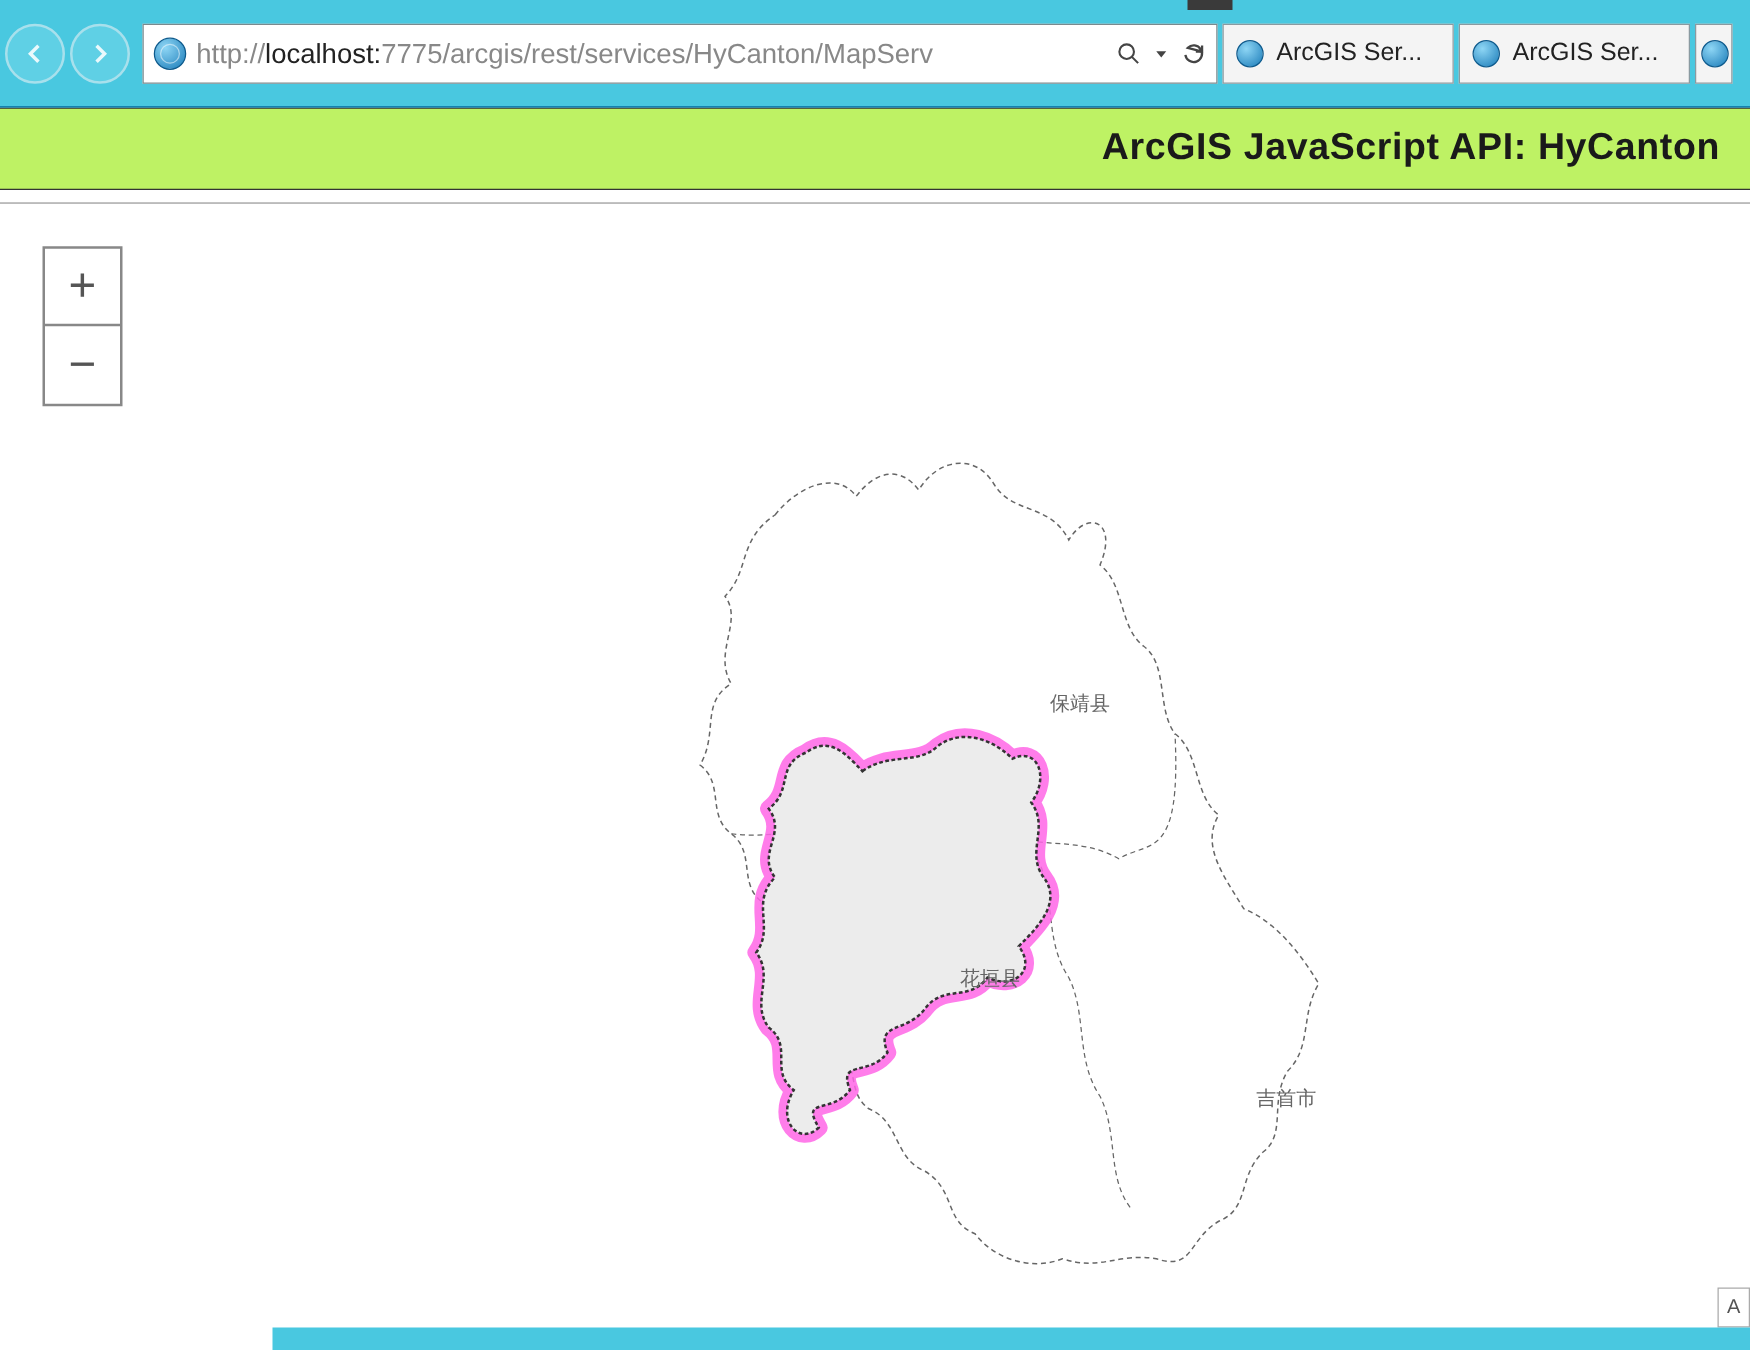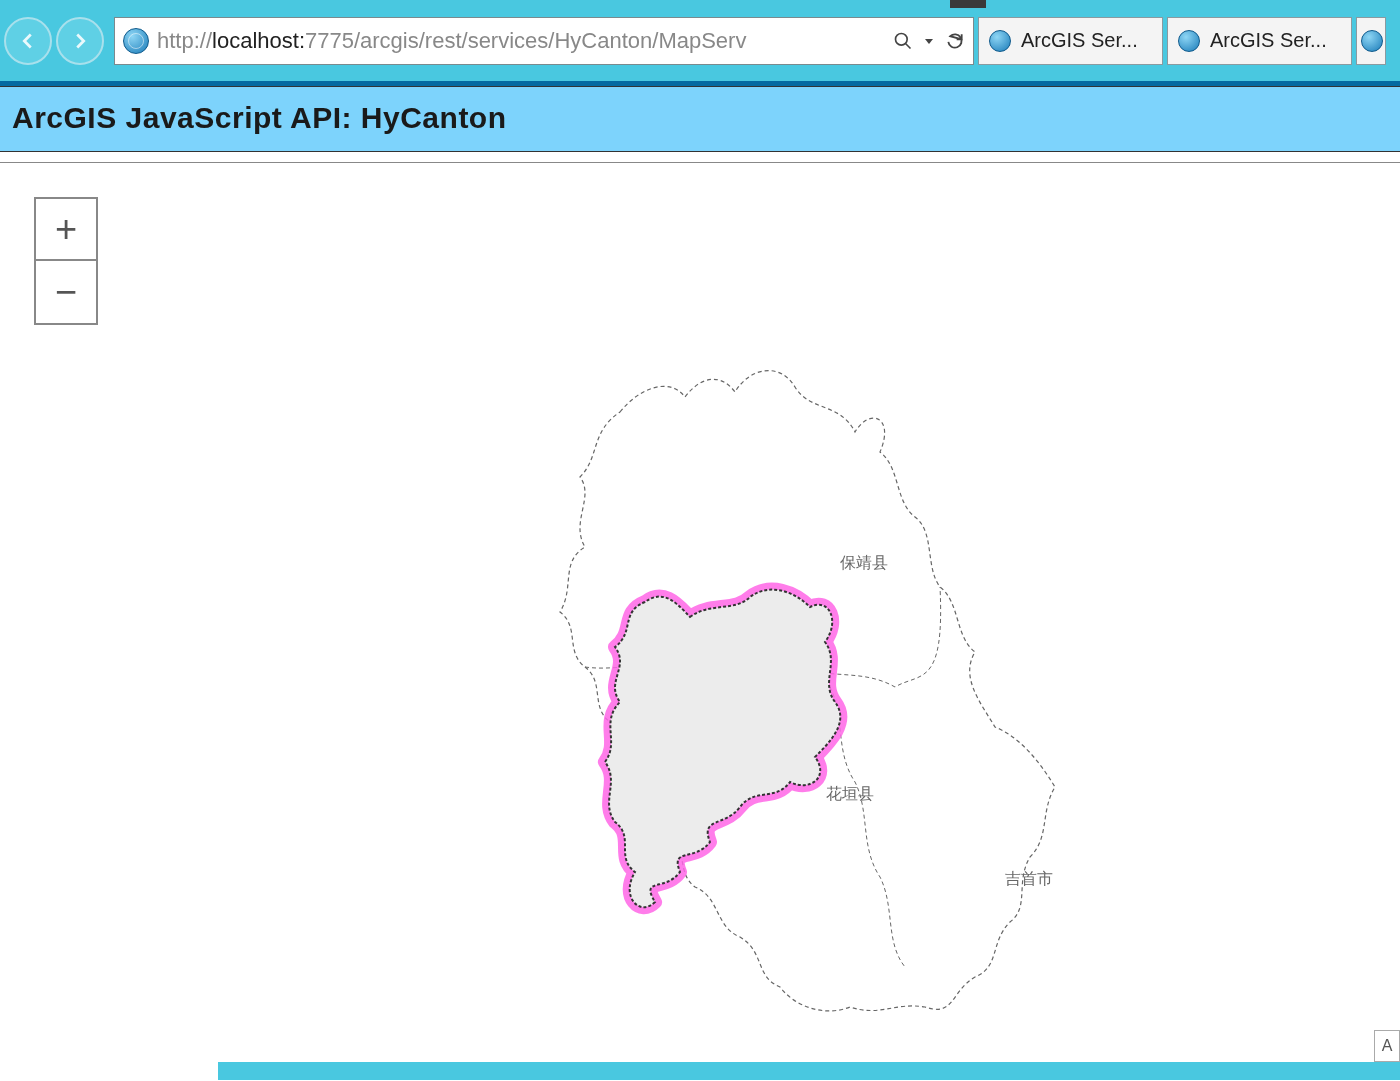--- a/index.html
+++ b/index.html
@@ -11,21 +11,21 @@
       height: 1081px;
     }
     .browser-chrome {
       background: #49c8e0;
       height: 86px;
       display: flex;
       align-items: center;
       padding: 0 4px;
       gap: 4px;
       position: relative;
-      border-bottom: 5px solid #0369a1;
+      border-bottom: 1px solid #0369a1;
     }
     .top-accent {
       position: absolute;
       top: 0;
       left: 0;
       right: 0;
       height: 8px;
       background: #49c8e0;
     }
     .dark-tab-indicator {
@@ -110,24 +110,25 @@
     .tab .tab-globe {
       width: 22px;
       height: 22px;
       border-radius: 50%;
       background: radial-gradient(circle at 35% 30%, #8ed6f5, #1a7bb8);
       border: 1px solid #0e5a8c;
       flex-shrink: 0;
     }
     .tab .tab-label { white-space: nowrap; overflow: hidden; text-overflow: clip; }
     .header-bar {
-      background: #7dd3fc;
+      background: #bef264;
       border-top: 1px solid #333;
       border-bottom: 1px solid #333;
-      padding: 14px 12px 16px;
+      padding: 14px 24px 16px;
+      text-align: right;
     }
     .header-bar h1 {
       font-size: 30px;
       font-weight: 700;
       color: #1a1a1a;
       letter-spacing: 0.5px;
       font-family: Verdana, Arial, sans-serif;
     }
     .sub-divider {
       height: 1px;
@@ -324,20 +325,20 @@
          C 300 600, 280 580, 295 555
          C 275 540, 295 520, 275 505
          C 260 485, 280 465, 265 445
          C 280 425, 260 405, 280 385
          C 265 365, 290 350, 275 330
          C 295 315, 280 295, 305 285
          C 325 270, 340 290, 350 300 Z" fill="#ececec" stroke="#333" stroke-width="2" stroke-dasharray="3 2"></path>
   </svg>
 
   <div class="map-label" style="left: 840px; top: 390px;">保靖县</div>
-  <div class="map-label" style="left: 826px; top: 610px; margin-top: 11px;">花垣县</div>
+  <div class="map-label" style="left: 768px; top: 610px;">花垣县</div>
   <div class="map-label" style="left: 1005px; top: 706px;">吉首市</div>
 
   <div class="bottom-right-box">
     <span>A</span>
   </div>
   <div class="bottom-bar"></div>
 </div>
 
 </body></html>

